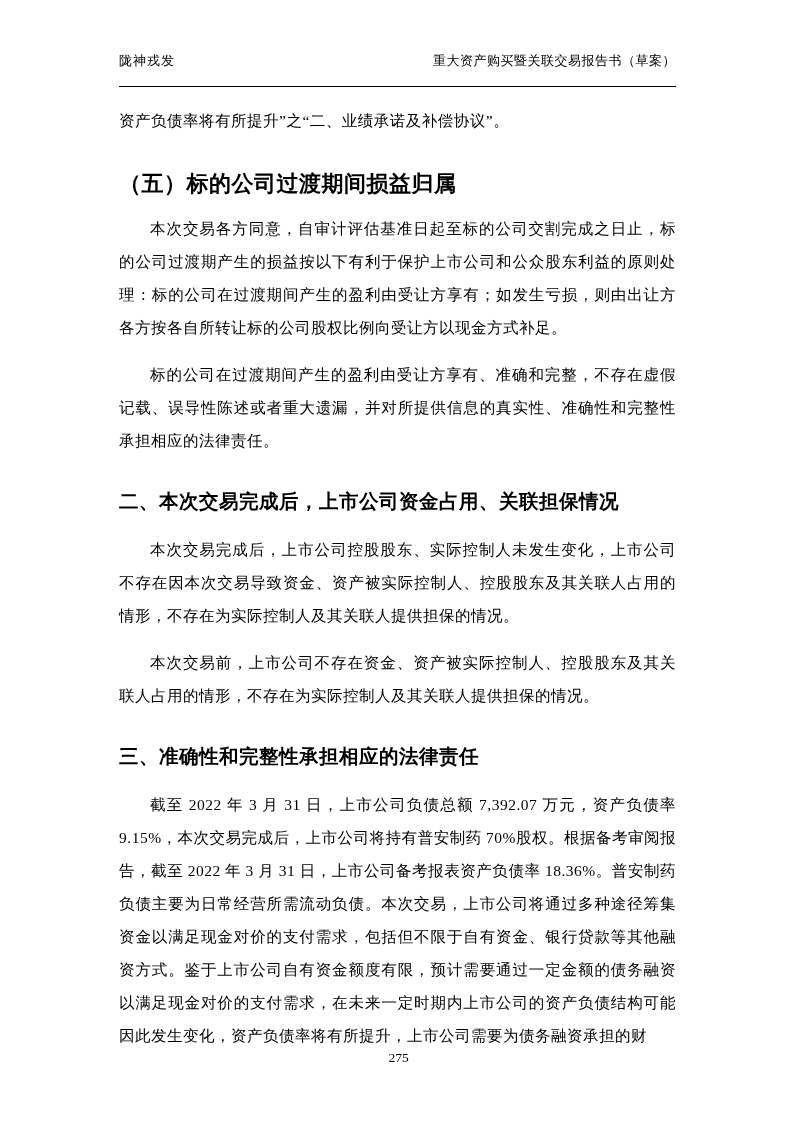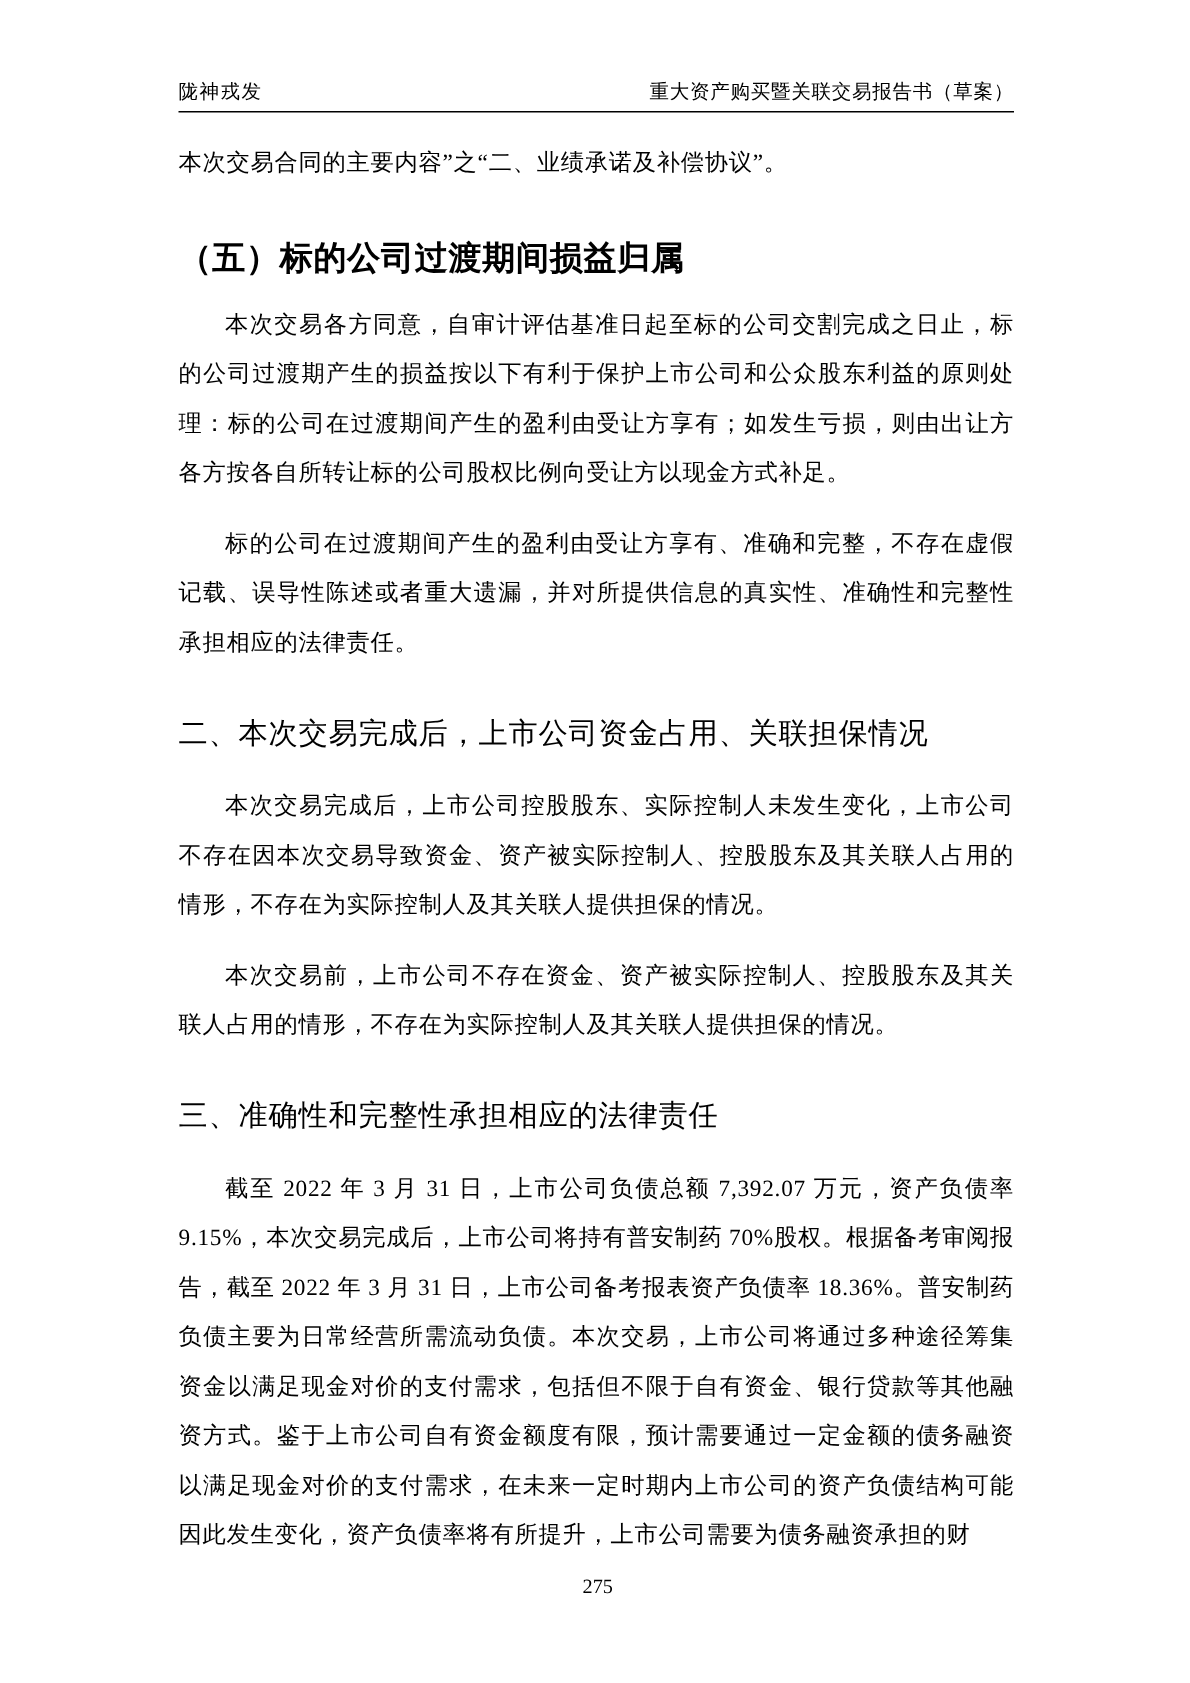--- a/index.html
+++ b/index.html
@@ -16,21 +16,21 @@
     font-family: "Liberation Serif", "DejaVu Serif", serif;
     color: #000000;
     overflow: hidden;
   }
   .page-header {
     display: flex;
     justify-content: space-between;
     align-items: flex-end;
     margin: 0 117px 0 119px;
     padding-top: 53px;
-    padding-bottom: 5px;
+    padding-bottom: 17px;
     border-bottom: 1.5px solid #000000;
     font-size: 13px;
     line-height: 16px;
   }
   .page-header .hdr-left { letter-spacing: 1px; }
   .page-header .hdr-right { letter-spacing: 0.5px; }
   .doc-main {
     margin: 0 117px 0 119px;
     padding-top: 3px;
   }
@@ -50,21 +50,21 @@
   .sub-heading {
     font-family: "Liberation Sans", "DejaVu Sans", sans-serif;
     font-weight: bold;
     font-size: 22px;
     line-height: 24px;
     margin: 35px 0 16px 0;
     letter-spacing: 0.5px;
   }
   .main-heading {
     font-family: "Liberation Sans", "DejaVu Sans", sans-serif;
-    font-weight: normal;
+    font-weight: bold;
     font-size: 19.5px;
     line-height: 27px;
     margin: 31px 0 18px 0;
     letter-spacing: 0.5px;
   }
   .page-footer {
     position: absolute;
     left: 4px;
     right: 0;
     bottom: 56px;
@@ -78,21 +78,21 @@
 
 <div class="page">
 
   <div class="page-header">
     <span class="hdr-left">陇神戎发</span>
     <span class="hdr-right">重大资产购买暨关联交易报告书（草案）</span>
   </div>
 
   <div class="doc-main">
 
-    <p class="body-para no-indent">本次交易合同的主要内容”之“二、业绩承诺及补偿协议”。</p>
+    <p class="body-para no-indent">资产负债率将有所提升”之“二、业绩承诺及补偿协议”。</p>
 
     <h3 class="sub-heading">（五）标的公司过渡期间损益归属</h3>
 
     <p class="body-para">本次交易各方同意，自审计评估基准日起至标的公司交割完成之日止，标的公司过渡期产生的损益按以下有利于保护上市公司和公众股东利益的原则处理：标的公司在过渡期间产生的盈利由受让方享有；如发生亏损，则由出让方各方按各自所转让标的公司股权比例向受让方以现金方式补足。</p>
 
 
     <p class="body-para">标的公司在过渡期间产生的盈利由受让方享有、准确和完整，不存在虚假记载、误导性陈述或者重大遗漏，并对所提供信息的真实性、准确性和完整性承担相应的法律责任。</p>
 
     <h2 class="main-heading">二、本次交易完成后，上市公司资金占用、关联担保情况</h2>
 

